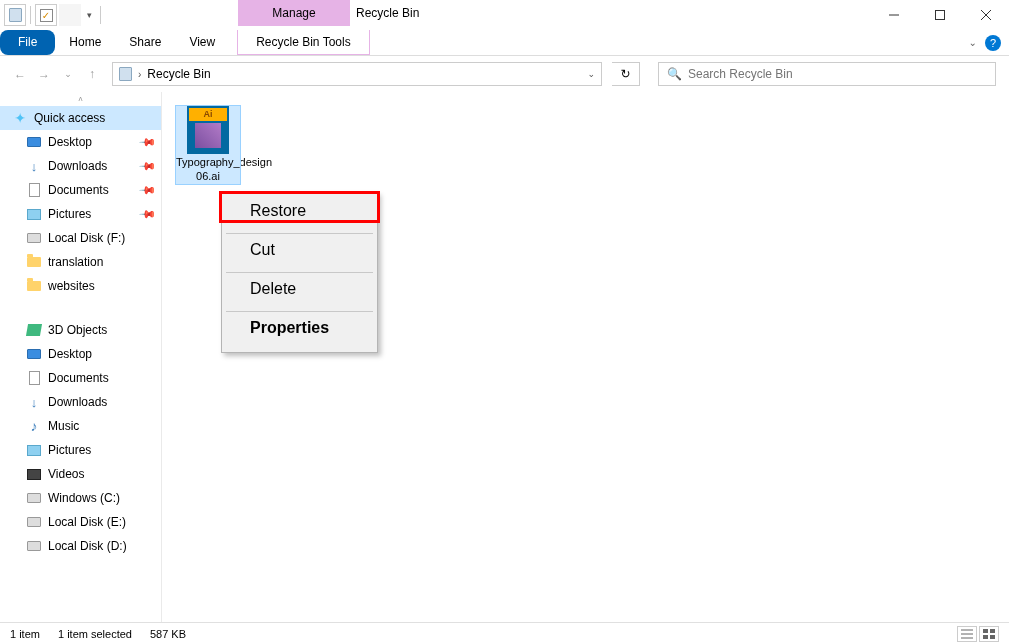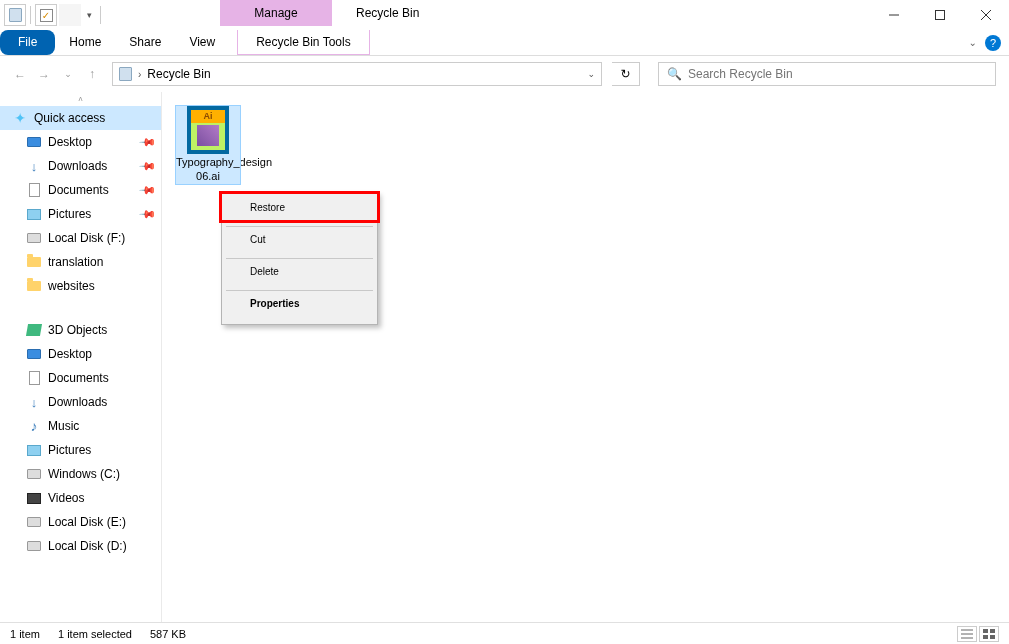--- a/index.html
+++ b/index.html
@@ -4,21 +4,21 @@
 <style>
 * { margin: 0; padding: 0; box-sizing: border-box; font-family: "Segoe UI", Arial, sans-serif; }
 body { width: 1009px; height: 644px; background: #fff; font-size: 12px; overflow: hidden; position: relative; }
 
 
 .titlebar { height: 30px; display: flex; align-items: center; background: #fff; }
 .qat { display: flex; align-items: center; gap: 2px; padding: 0 4px; }
 .qat-icon { width: 22px; height: 22px; border: 1px solid #ccc; display: flex; align-items: center; justify-content: center; }
 .qat-sep { width: 1px; height: 18px; background: #ccc; margin: 0 2px; }
 .qat-caret { font-size: 9px; color: #555; margin: 0 4px; }
-.ctx-tab { position: absolute; left: 220px; top: 0; }
+.ctx-tab { position: absolute; left: 238px; top: 0; }
 .ctx-tab-top { background: #e6b3e6; width: 112px; text-align: center; padding: 6px 0; font-size: 12px; }
 .window-title { position: absolute; left: 356px; top: 6px; font-size: 12px; }
 .win-controls { position: absolute; right: 0; top: 0; display: flex; }
 .win-btn { width: 46px; height: 30px; display: flex; align-items: center; justify-content: center; font-size: 13px; color: #333; }
 .win-btn svg { width: 10px; height: 10px; stroke: #333; stroke-width: 1; fill: none; }
 
 
 .ribbon-tabs { height: 26px; display: flex; align-items: stretch; border-bottom: 1px solid #ddd; }
 .tab { padding: 5px 14px; font-size: 12px; cursor: default; border-radius: 8px; }
 .tab.file { background: #0063b1; color: #fff; padding-left: 18px; padding-right: 18px; }
@@ -44,27 +44,27 @@
 .side-item.top { padding-left: 12px; }
 .side-item.sel { background: #cce8ff; }
 .side-icon { width: 16px; height: 16px; display: flex; align-items: center; justify-content: center; flex-shrink: 0; }
 .pin { margin-left: auto; color: #888; font-size: 11px; transform: rotate(45deg); }
 .side-gap { height: 10px; }
 
 
 .content { flex: 1; padding: 10px 14px; position: relative; }
 .file-item { width: 64px; text-align: center; font-size: 11px; line-height: 1.25; }
 .file-item.sel { background: #cce8ff; outline: 1px solid #99d1ff; }
-.file-thumb { width: 42px; height: 48px; margin: 4px auto 2px; background: #bef264; border: 4px solid #0369a1; position: relative; }
+.file-thumb { width: 42px; height: 48px; margin: 4px auto 2px; background: #0369a1; border: 2px solid #0369a1; position: relative; }
 .ai-bar { position: absolute; top: 0; left: 0; right: 0; height: 13px; background: #ffb000; color: #8a4a00; font-size: 9px; font-weight: bold; text-align: center; line-height: 13px; }
 .ai-body { position: absolute; top: 15px; left: 6px; right: 6px; bottom: 4px; background: linear-gradient(45deg,#7b4fa0,#b27bc7); }
 
 
 .context-menu { position: absolute; left: 221px; top: 192px; width: 157px; background: #f0f0f0; border: 1px solid #b4b4b4; box-shadow: 3px 3px 5px rgba(0,0,0,0.25); padding: 2px; }
-.cm-item { padding: 7px 20px 13px 26px; font-size: 10px; }
+.cm-item { padding: 7px 20px 13px 26px; font-size: 16px; }
 .cm-sep { height: 1px; background: #c8c8c8; margin: 0 2px; }
 .cm-item.bold { font-weight: 700; }
 .cm-highlight { position: absolute; border: 3px solid #ff0000; pointer-events: none; }
 
 
 .statusbar { position: absolute; bottom: 0; left: 0; right: 0; height: 22px; border-top: 1px solid #e0e0e0; display: flex; align-items: center; padding: 0 10px; font-size: 11px; gap: 18px; }
 .view-icons { margin-left: auto; display: flex; gap: 2px; }
 .view-btn { width: 20px; height: 16px; border: 1px solid #ccc; display: flex; align-items: center; justify-content: center; }
 
 
@@ -235,29 +235,29 @@
         <span>Music</span>
       </div>
     <div class="side-item">
         <span class="side-icon">
           <div class="ico-pic"></div>
         </span>
         <span>Pictures</span>
       </div>
     <div class="side-item">
         <span class="side-icon">
+          <div class="ico-vid"></div>
+        </span>
+        <span>Videos</span>
+      </div>
+    <div class="side-item">
+        <span class="side-icon">
           <div class="ico-drive"></div>
         </span>
         <span>Windows (C:)</span>
-      </div>
-    <div class="side-item">
-        <span class="side-icon">
-          <div class="ico-vid"></div>
-        </span>
-        <span>Videos</span>
       </div>
     <div class="side-item">
         <span class="side-icon">
           <div class="ico-drive"></div>
         </span>
         <span>Local Disk (E:)</span>
       </div>
     <div class="side-item">
         <span class="side-icon">
           <div class="ico-drive"></div>

